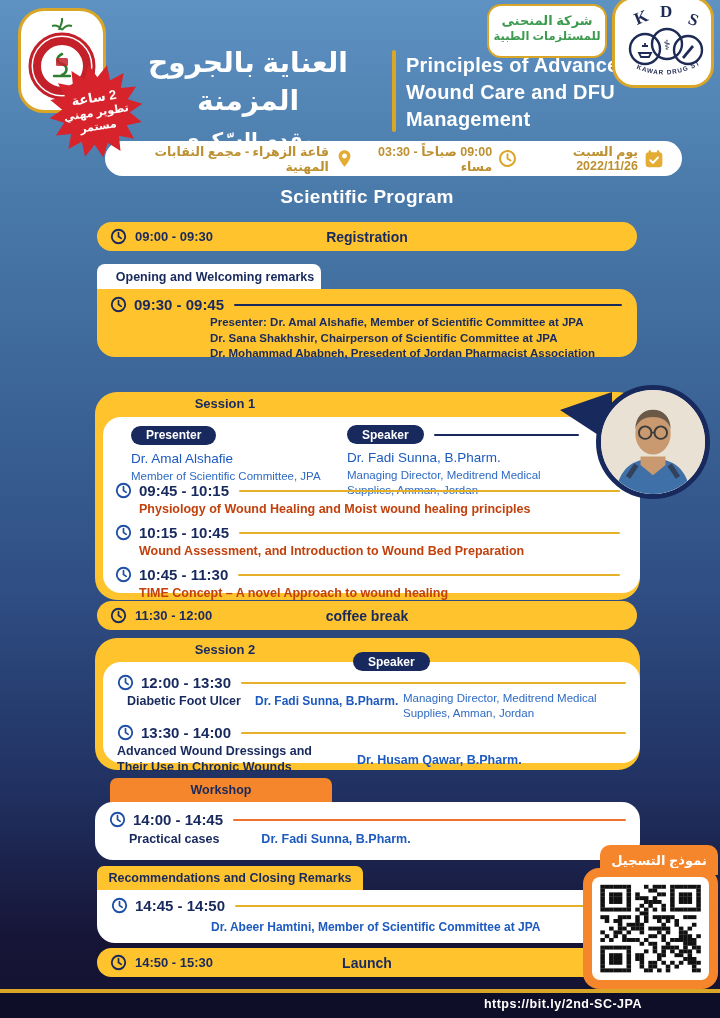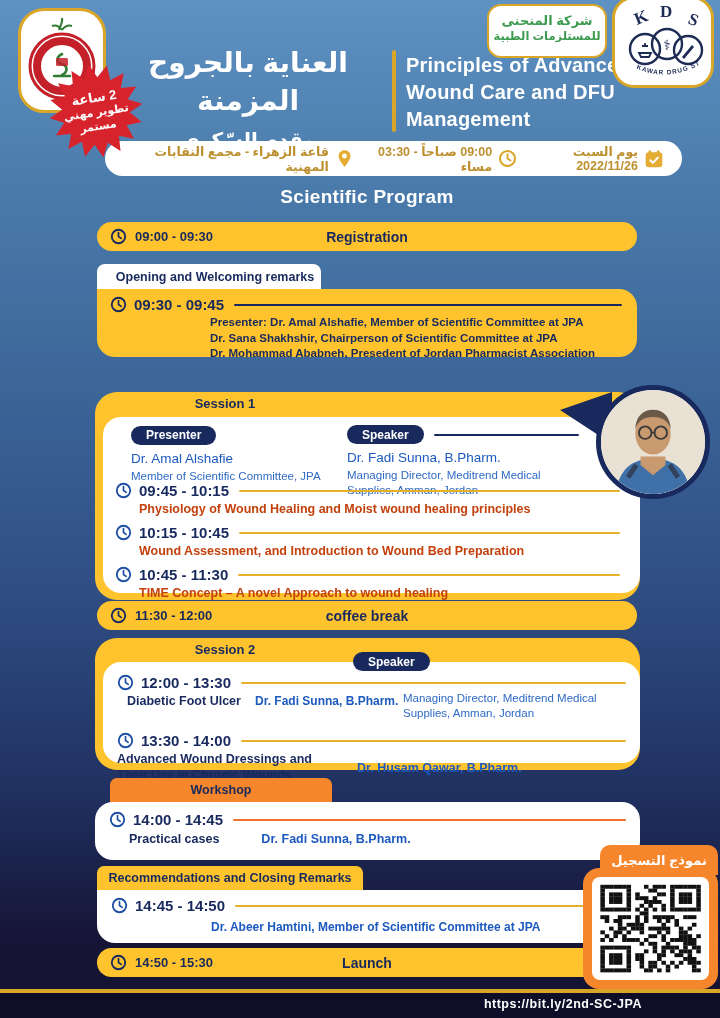--- a/index.html
+++ b/index.html
@@ -476,21 +476,21 @@
             <use href="#ic-clock"></use>
           </svg>
         <span class="time">12:00 - 13:30</span>
         <span class="rule gold"></span>
       </div>
       <div class="s2-row1cols">
         <div class="topic">Diabetic Foot Ulcer</div>
         <div class="sp">Dr. Fadi Sunna, B.Pharm.</div>
         <div class="rl">Managing Director, Meditrend Medical Supplies, Amman, Jordan</div>
       </div>
-      <div class="trow" style="margin-top:12px;">
+      <div class="trow" style="margin-top:4px;">
         <svg class="ic ic-blue" width="17" height="17">
             <use href="#ic-clock"></use>
           </svg>
         <span class="time">13:30 - 14:00</span>
         <span class="rule gold"></span>
       </div>
       <div class="s2-row2cols">
         <div class="topic">Advanced Wound Dressings and Their Use in Chronic Wounds</div>
         <div class="sp">Dr. Husam Qawar, B.Pharm.</div>
       </div>

